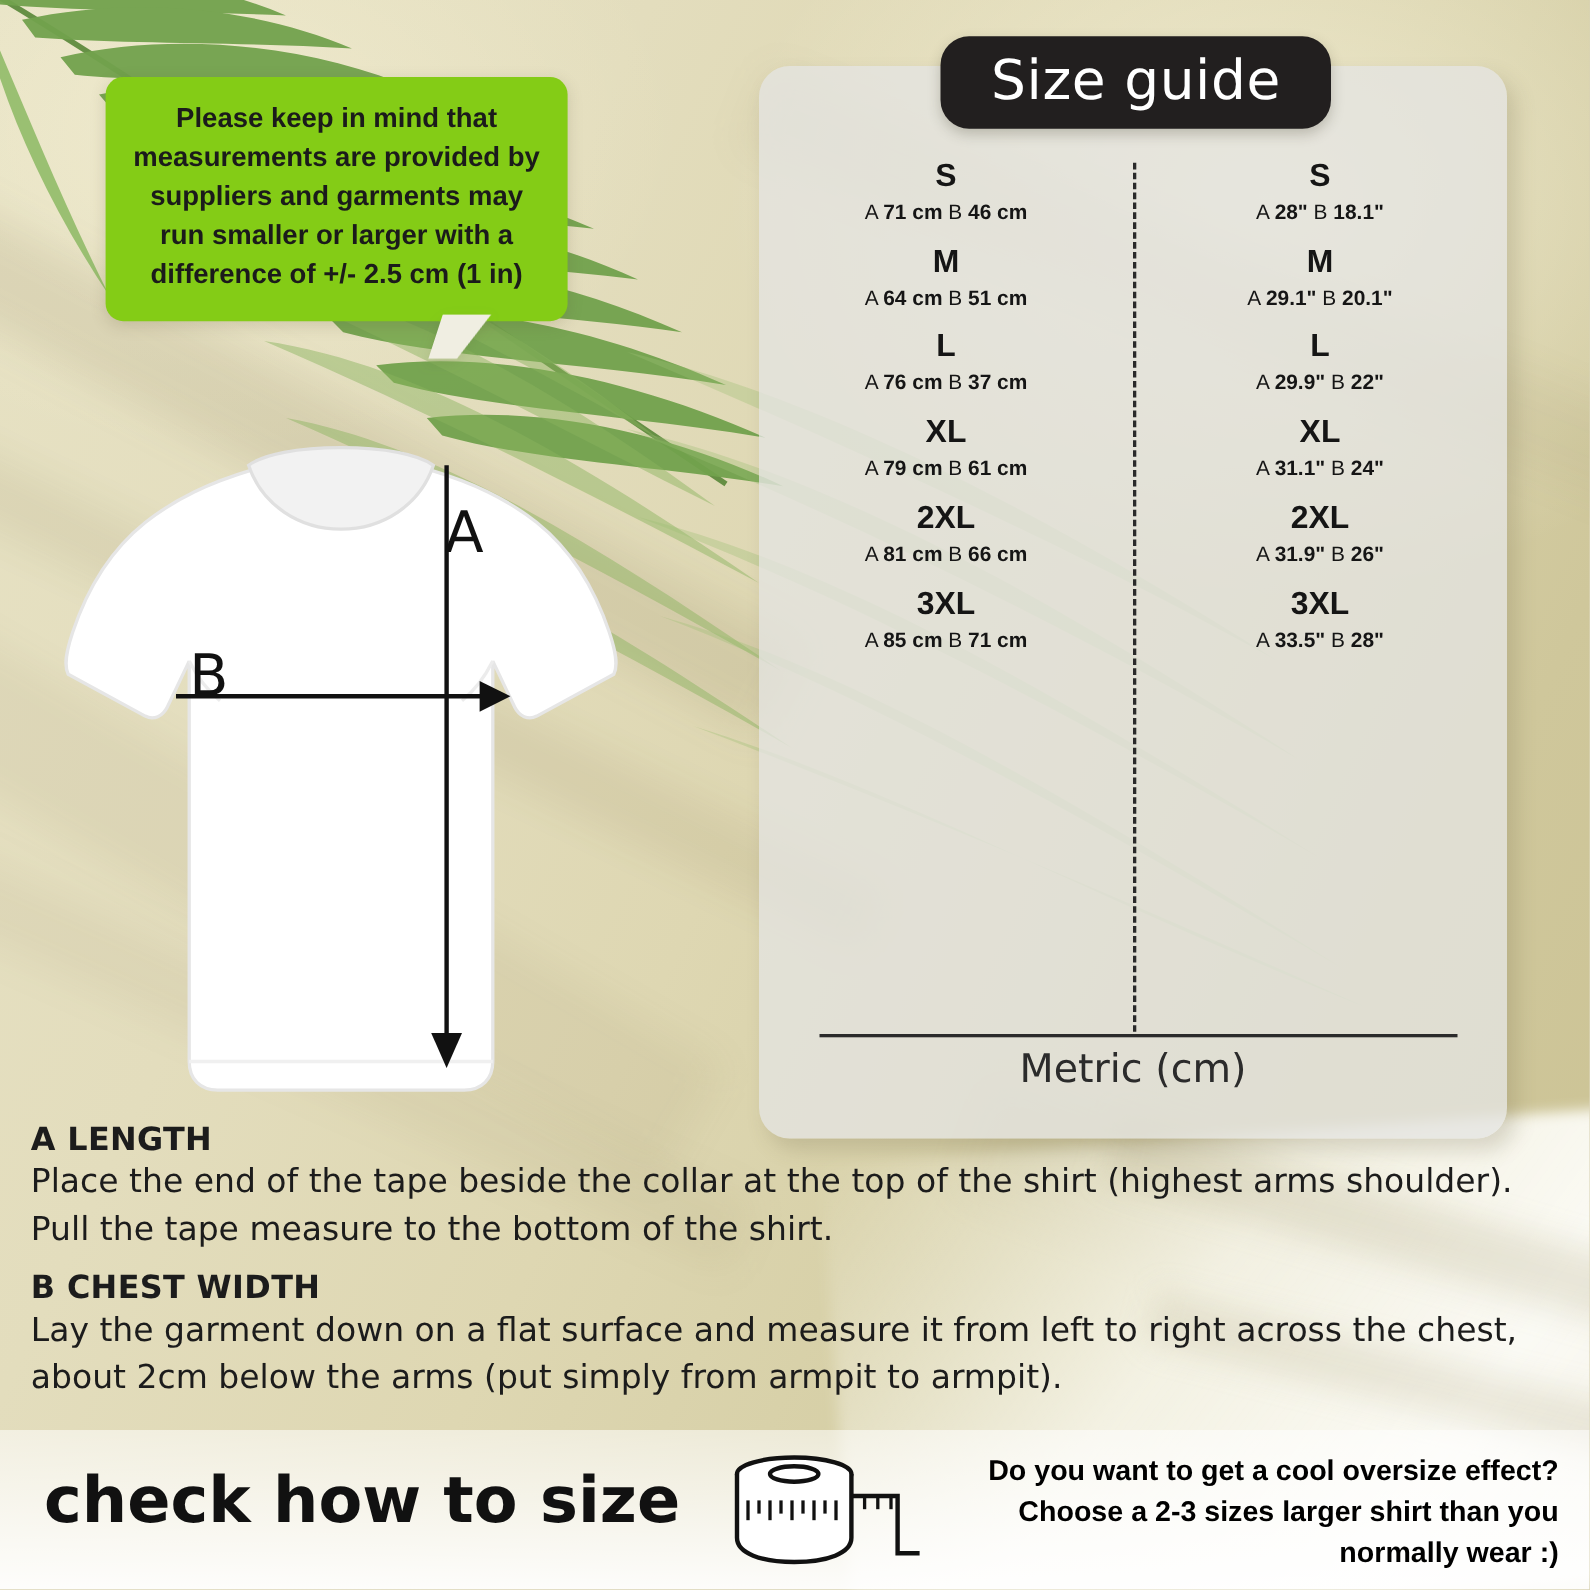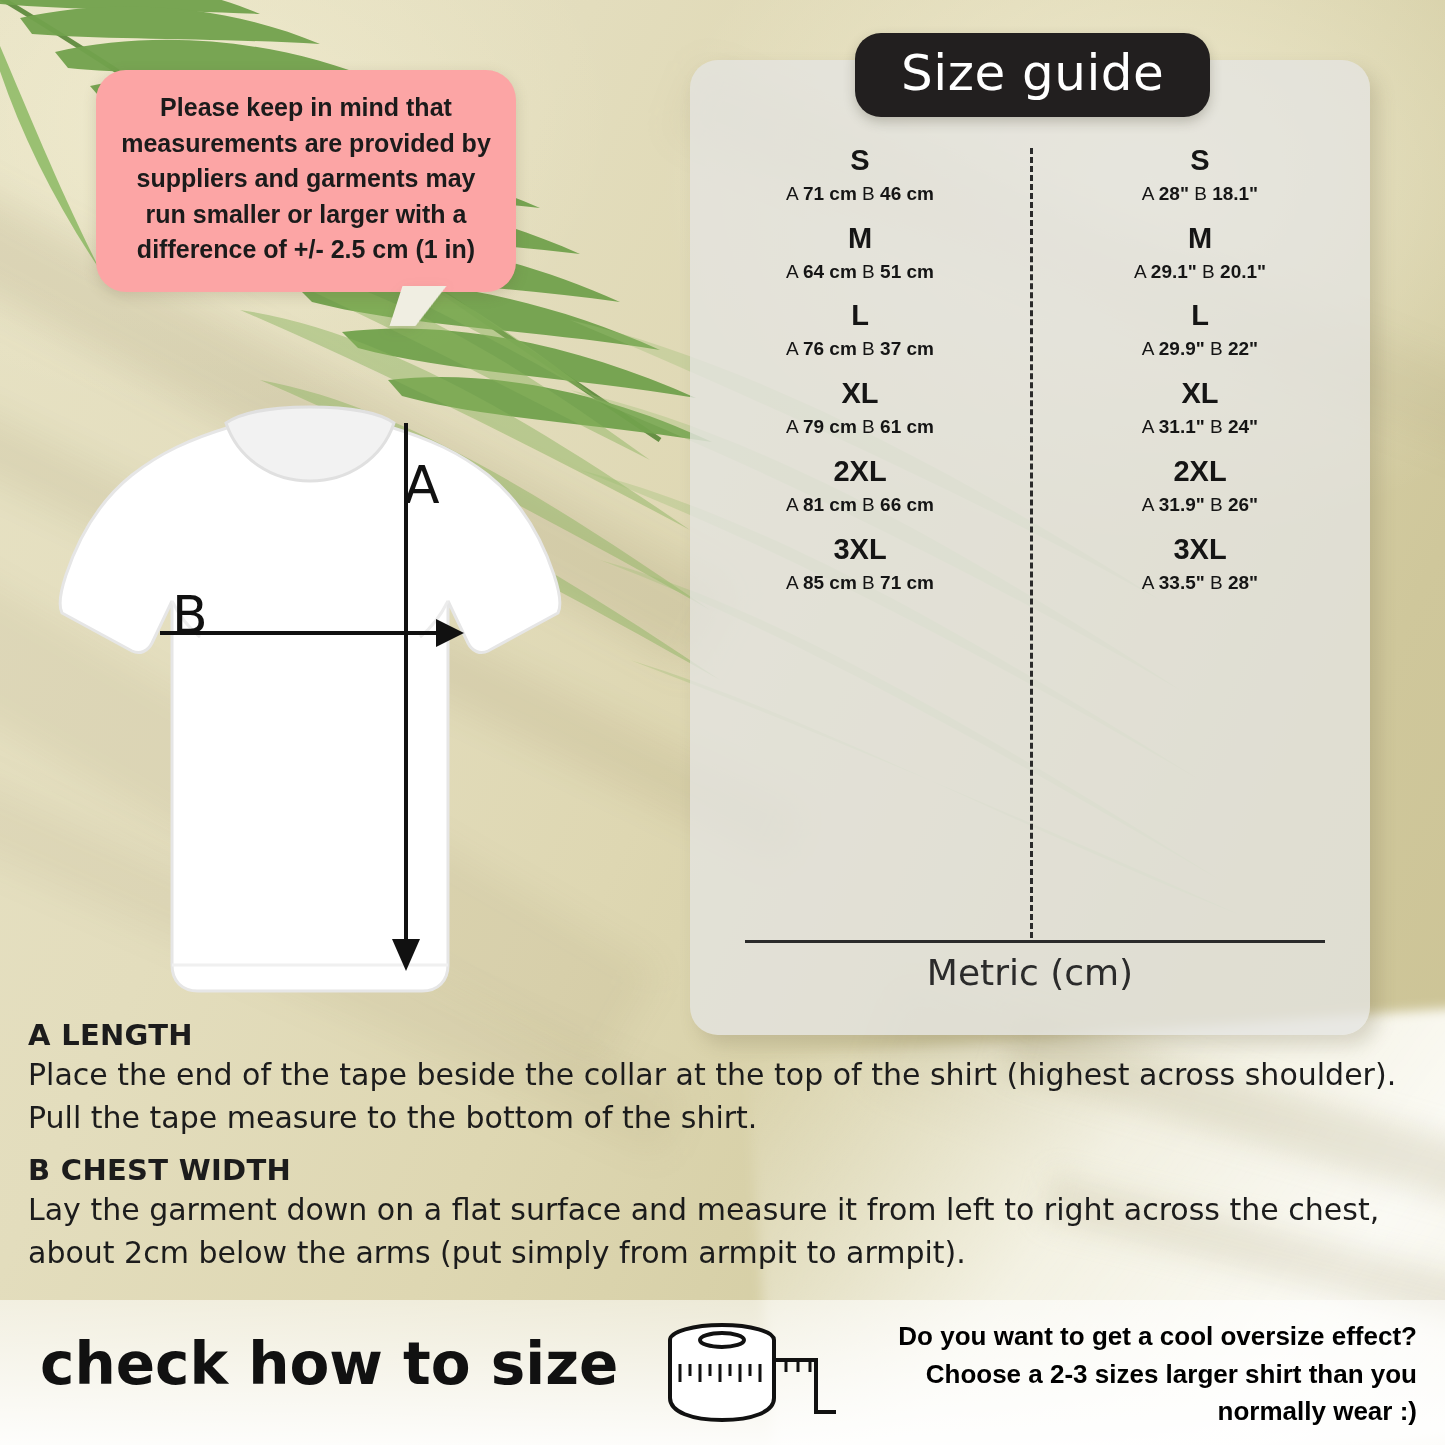--- a/index.html
+++ b/index.html
@@ -60,22 +60,22 @@
     background:linear-gradient(180deg,rgba(255,255,255,.55),rgba(255,255,255,.95));
   }
 
   
   .palm{position:absolute;pointer-events:none;}
   .palm svg{display:block;}
 
   
   .note{
     position:absolute;left:96px;top:70px;width:420px;
-    background:#fca5a5;
-    border-radius:30px;
+    background:#84cc16;
+    border-radius:16px;
     padding:20px 22px 24px;
     box-sizing:border-box;
     text-align:center;
     font-weight:bold;
     font-size:25px;
     line-height:1.42;
     color:#1b1b1b;
     box-shadow:0 4px 14px rgba(90,80,50,.18);
   }
   .note .tail{
@@ -353,21 +353,21 @@
     </div>
   </div>
 
   <div class="unit-rule"></div>
   <div class="unit-row">
     <div>Metric (cm)</div>
   </div>
 
   <div class="instructions">
     <div class="inst-h">A LENGTH</div>
-    <p class="inst-p">Place the end of the tape beside the collar at the top of the shirt (highest across shoulder). Pull the tape measure to the bottom of the shirt.</p>
+    <p class="inst-p">Place the end of the tape beside the collar at the top of the shirt (highest arms shoulder). Pull the tape measure to the bottom of the shirt.</p>
     <div class="inst-h">B CHEST WIDTH</div>
     <p class="inst-p">Lay the garment down on a flat surface and measure it from left to right across the chest, about 2cm below the arms (put simply from armpit to armpit).</p>
   </div>
 
   <div class="check">check how to size</div>
 
   <div class="tape">
     <svg width="210" height="110" viewBox="0 0 210 110">
       <ellipse cx="82" cy="20" rx="52" ry="15" fill="#ffffff" stroke="#111" stroke-width="4"></ellipse>
       <path d="M30 20 L30 78 C30 92 52 100 82 100 C112 100 134 92 134 78 L134 20" fill="#ffffff" stroke="#111" stroke-width="4"></path>

